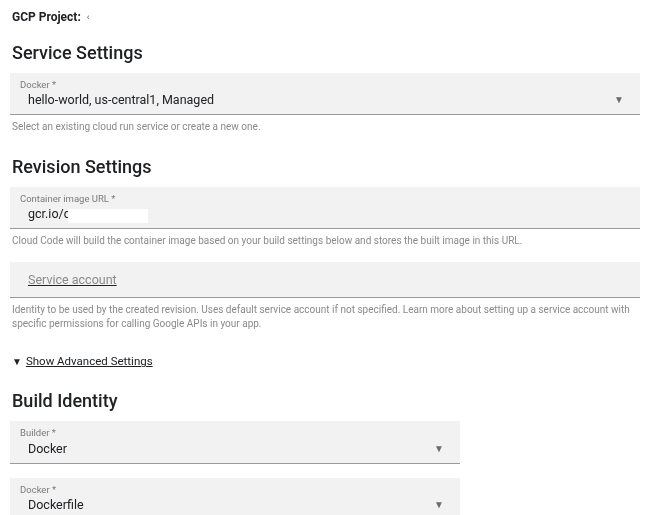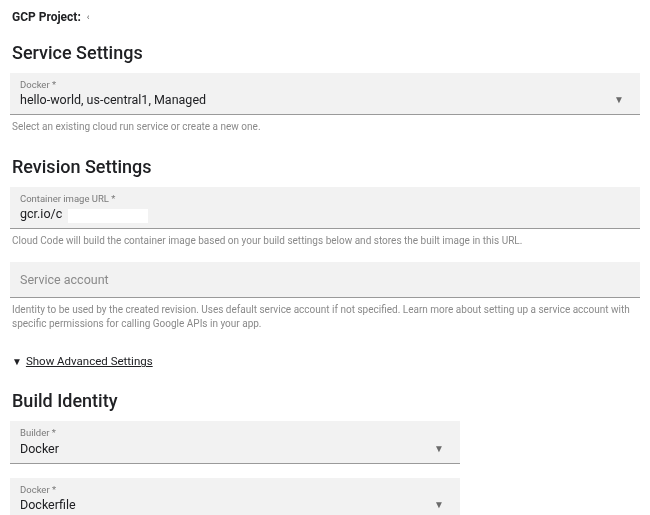--- a/index.html
+++ b/index.html
@@ -42,20 +42,21 @@
     .field-label {
       font-size: 9.5px;
       color: #7a7a7a;
       line-height: 1.2;
       margin-bottom: 2px;
     }
     .field-value {
       font-size: 12.5px;
       color: #202124;
       line-height: 1.35;
+      margin-left: 8px;
     }
     .field-value.placeholder { color: #8a8a8a; }
     .dropdown-caret {
       color: #6b6b6b;
       font-size: 10px;
       padding: 0 6px 4px 6px;
     }
     .helper-text {
       font-size: 10px;
       color: #8a8a8a;
@@ -116,21 +117,21 @@
       <div class="field-inner">
         <div class="field-label">Container image URL *</div>
         <div class="field-value">gcr.io/c</div>
       </div>
       <div class="input-overlay" style="left:58px; bottom:5px; width:80px;"></div>
     </div>
     <div class="helper-text">Cloud Code will build the container image based on your build settings below and stores the built image in this URL.</div>
   </div>
 
   <div class="field-block">
-    <div class="field-shell" style="padding:10px 10px 9px 10px;">
+    <div class="field-shell" style="padding:10px 10px 9px 10px;text-decoration:underline;">
       <div class="field-inner">
         <div class="field-value placeholder">Service account</div>
       </div>
     </div>
     <div class="helper-text">Identity to be used by the created revision. Uses default service account if not specified. Learn more about setting up a service account with specific permissions for calling Google APIs in your app.</div>
   </div>
 
   <div class="advanced-toggle">
     <span class="tri">▼</span>
     <span class="lbl">Show Advanced Settings</span>

